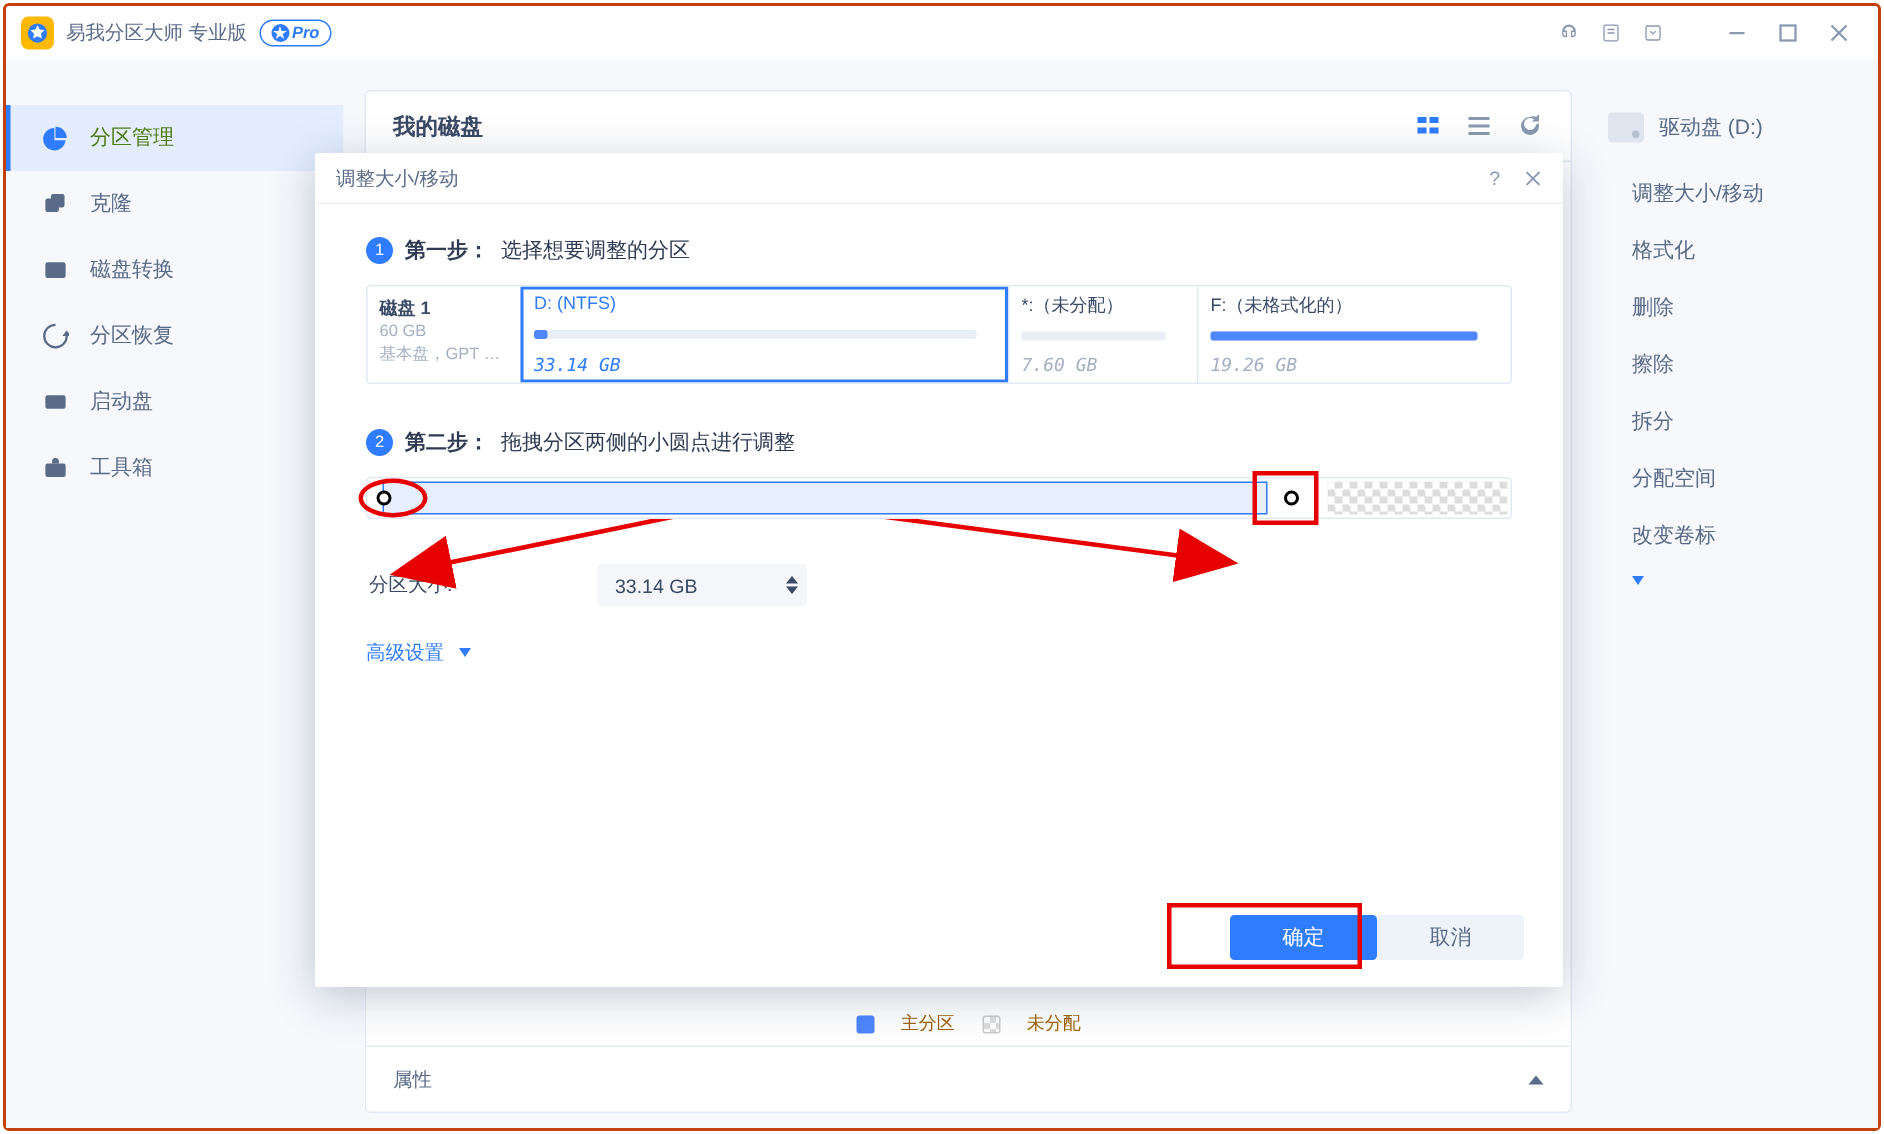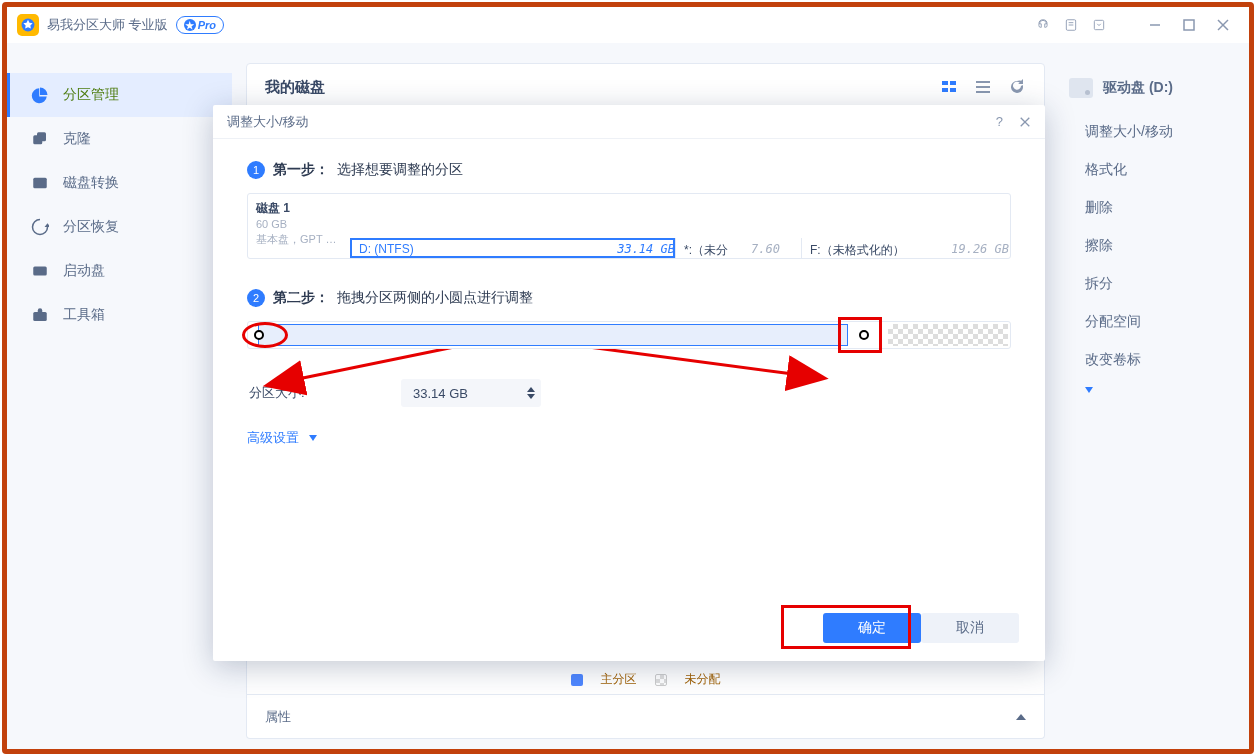--- a/index.html
+++ b/index.html
@@ -1,17 +1,17 @@
 <!DOCTYPE html>
 <html><head>
 <meta charset="utf-8">
 <style>
   * { box-sizing: border-box; margin: 0; padding: 0; font-family: "Microsoft YaHei", "PingFang SC", sans-serif; }
   body { background: #fff; width: 1256px; height: 756px; overflow: hidden; position: relative; }
-  .app-window { width: 1252px; height: 752px; margin: 2px; border: 5px solid #c2410c; border-radius: 4px; background: #fff; display: flex; flex-direction: column; position: relative; }
+  .app-window { width: 1252px; height: 752px; margin: 2px; border: 2px solid #c2410c; border-radius: 4px; background: #fff; display: flex; flex-direction: column; position: relative; }
 
   
   .titlebar { height: 36px; display: flex; align-items: center; padding: 0 10px; }
   .logo { width: 22px; height: 22px; border-radius: 5px; background: #ffb900; display: flex; align-items: center; justify-content: center; margin-right: 8px; }
   .logo svg { width: 14px; height: 14px; }
   .app-title { font-size: 13px; color: #5a6b88; margin-right: 8px; }
   .pro-badge { border: 1.5px solid #2f7cff; color: #2f7cff; font-size: 11px; border-radius: 10px; padding: 0 7px; height: 18px; line-height: 15px; font-style: italic; font-weight: bold; display: inline-flex; align-items: center; }
   .pro-badge::before { content: "★"; font-style: normal; font-size: 10px; margin-right: 2px; background:#2f7cff; color:#fff; border-radius:50%; width:12px; height:12px; display:inline-flex; align-items:center; justify-content:center; }
   .tb-spacer { flex: 1; }
   .tb-icon { width: 28px; height: 28px; display: flex; align-items: center; justify-content: center; color: #8a98b0; border-radius:3px; }
@@ -40,38 +40,38 @@
   .sw-main { background:#4f87ff; }
   .sw-un { background:repeating-conic-gradient(#ddd 0 25%, #fff 0 50%) 0 0/8px 8px; border:1px solid #ccc; }
   .attr-row { position:absolute; bottom:0; left:0; right:0; height:44px; border-top:1px solid #e3e9f3; display:flex; align-items:center; padding:0 18px; font-size:13px; color:#5a6b88; justify-content:space-between; }
   .caret-up { width:0; height:0; border-left:5px solid transparent; border-right:5px solid transparent; border-bottom:6px solid #5a6b88; }
 
   
   .right-col { width:190px; background:#f6f8fc; padding: 20px 6px 0 10px; }
   .drive-head { display:flex; align-items:center; gap:10px; height:50px; }
   .drive-glyph { width:24px; height:20px; background:#dfe5ef; border-radius:3px; position:relative; }
   .drive-glyph::after{content:""; position:absolute; right:3px; bottom:3px; width:5px; height:5px; background:#b7c0d0; border-radius:50%;}
-  .drive-label { font-size:14px; color:#5a6b88;font-weight:bold; }
+  .drive-label { font-size:14px; color:#5a6b88; }
   .action-item { height:38px; display:flex; align-items:center; padding-left:16px; font-size:14px; color:#5a6b88; cursor:pointer; }
   .expand-caret { width:0;height:0; border-left:4px solid transparent; border-right:4px solid transparent; border-top:6px solid #2f7cff; margin-left:16px; margin-top:8px; }
 
   
   .modal { position:absolute; left:206px; top:98px; width:832px; height:556px; background:#fff; box-shadow: 0 6px 30px rgba(20,40,80,.25); border-radius:2px; display:flex; flex-direction:column; }
   .m-hdr { height:34px; display:flex; align-items:center; padding:0 14px; font-size:13px; color:#5a6b88; border-bottom:1px solid #eef1f6; }
   .m-hdr-r { margin-left:auto; display:flex; gap:16px; color:#8a98b0; }
   .m-hdr-r span { cursor:pointer; display:flex; align-items:center; }
   .m-body { flex:1; padding: 22px 34px 0 34px; position:relative; }
   .step { display:flex; align-items:center; gap:8px; font-size:14px; color:#2e3b52; margin-bottom:14px; }
   .step-badge { width:18px; height:18px; background:#2f7cff; color:#fff; border-radius:50%; font-size:11px; display:flex; align-items:center; justify-content:center; }
   .bold { font-weight:600; }
 
   .disk-box { border:1px solid #e3e9f3; border-radius:3px; height:66px; display:flex; overflow:hidden; margin-bottom:30px; }
   .disk-info { width:102px; padding:6px 8px; font-size:12px; color:#3a4a66; }
   .disk-info .sub { color:#a6b0c2; font-size:11px; line-height:15px; }
-  .part { border-left:1px solid #e3e9f3; display:flex; flex-direction:row; justify-content:space-between; padding:4px 0 5px 8px; font-size:12px; position:relative;margin-top:44px; }
+  .part { border-left:1px solid #e3e9f3; display:flex; flex-direction:column; justify-content:space-between; padding:4px 21px 5px 8px; font-size:12px; position:relative; }
   .part .name { color:#3a4a66; }
   .part .bar { height:6px; background:#e9eef7; border-radius:2px; position:relative; }
   .part .bar-fill { position:absolute; left:0; top:0; bottom:0; background:#4f87ff; border-radius:2px; }
   .part .size { color:#a6b0c2; font-style:italic; font-family: Consolas, monospace; font-size:12px; }
   .part.sel { outline:2px solid #2f7cff; outline-offset:-2px; }
   .part.sel .name,.part.sel .size { color:#2f7cff; }
 
   .slider-wrap { height:28px; border:1px solid #e3e9f3; border-radius:3px; position:relative; margin-bottom:30px; background:#fff; }
   .slider-fill { position:absolute; left:10px; top:2px; bottom:2px; width:590px; background:#e7eefc; border:1px solid #2f7cff; }
   .slider-after { position:absolute; right:2px; top:2px; bottom:2px; left:640px; background:repeating-conic-gradient(#ddd 0 25%, #fff 0 50%) 0 0/10px 10px; }

